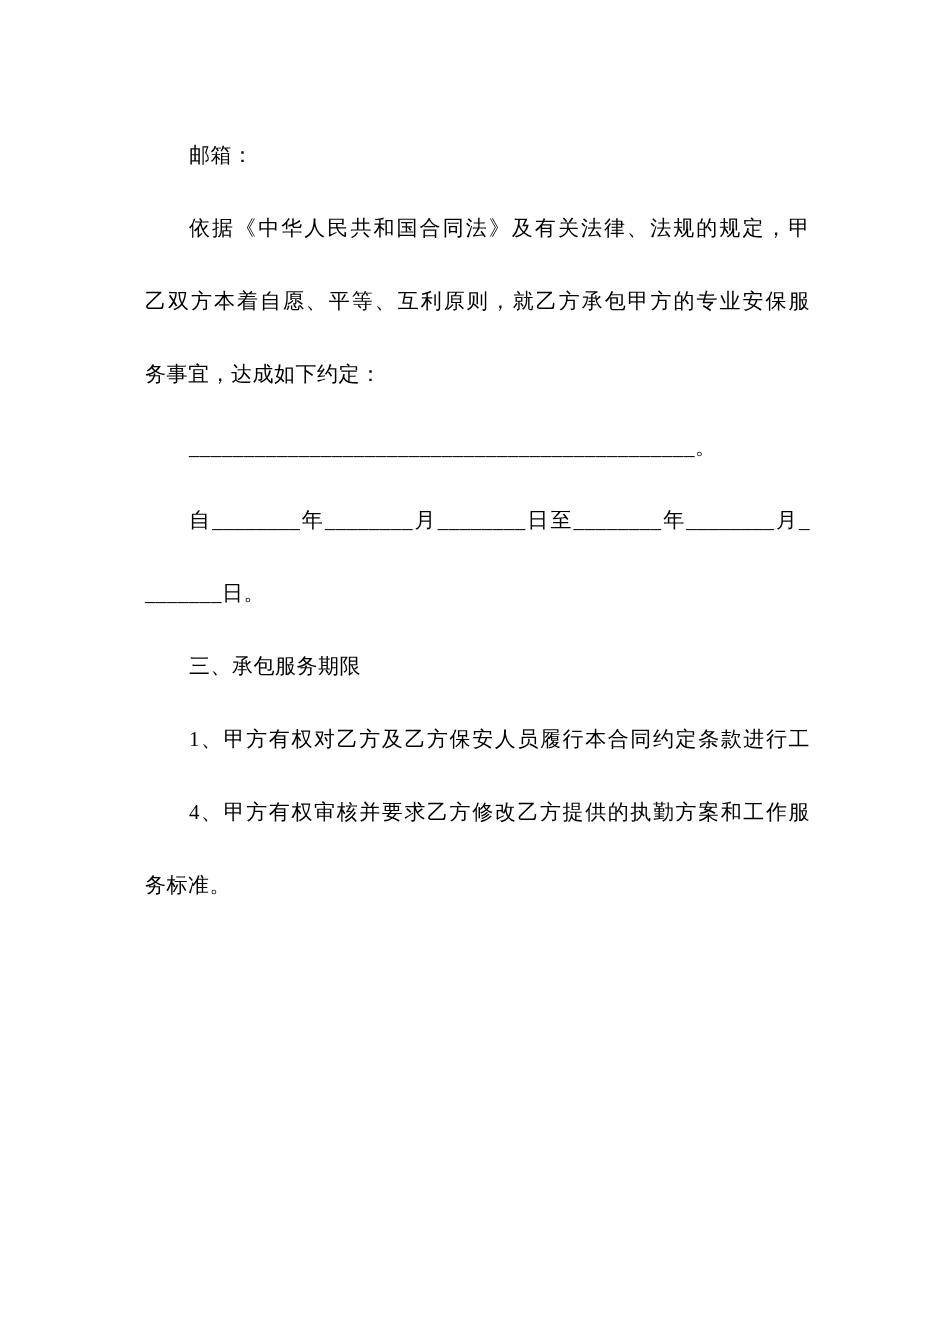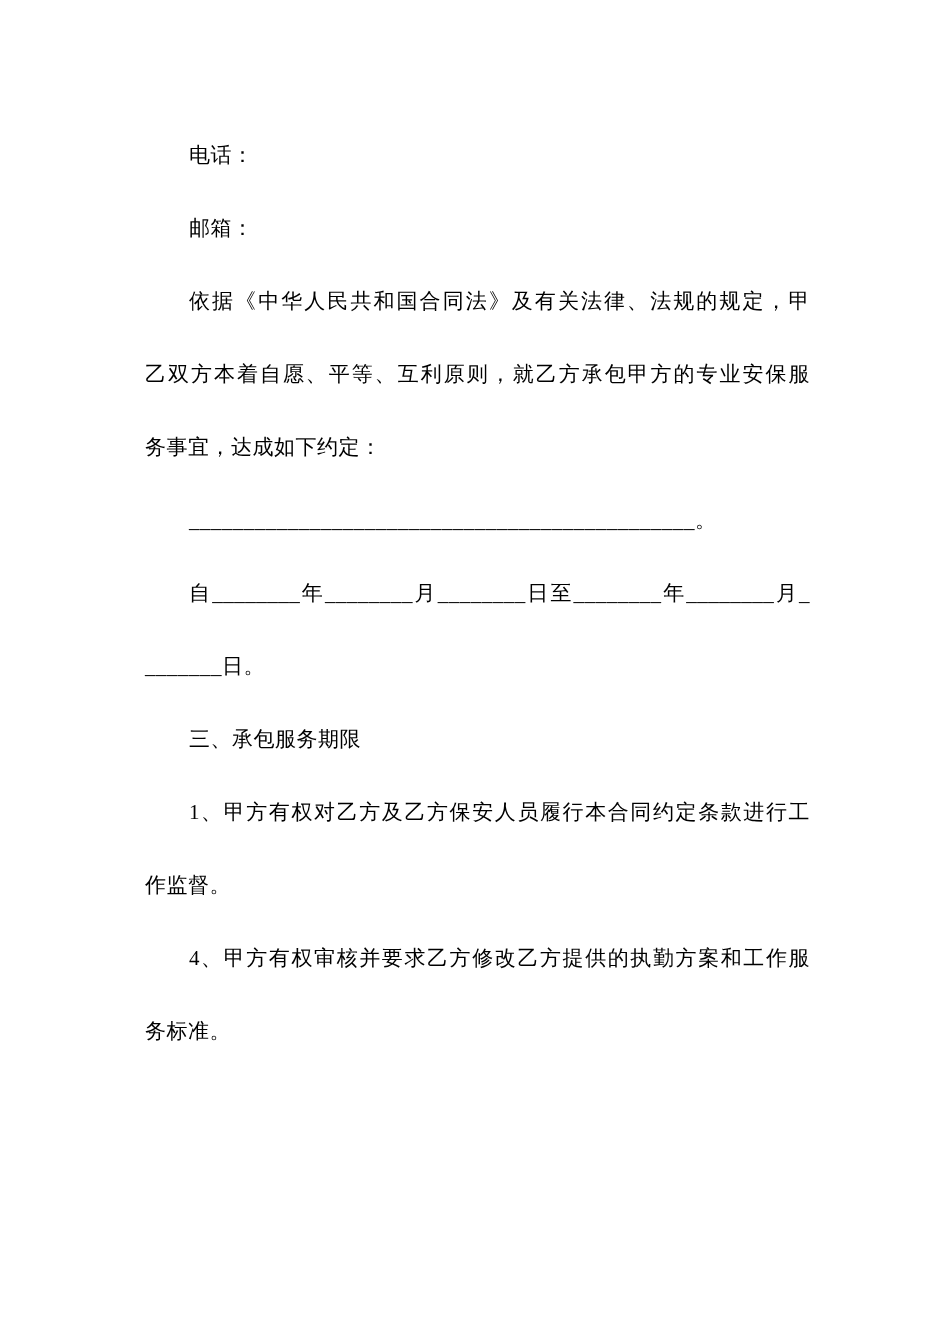--- a/index.html
+++ b/index.html
@@ -42,27 +42,25 @@
     text-align: justify;
     text-align-last: justify;
     overflow: hidden;
   }
 </style>
 </head>
 <body>
 
 <div class="page">
   <div class="content" id="doc-lines">
-      <div class="line indent">电话：</div>
       <div class="line indent">邮箱：</div>
       <div class="line indent fill">依据《中华人民共和国合同法》及有关法律、法规的规定，甲</div>
       <div class="line fill">乙双方本着自愿、平等、互利原则，就乙方承包甲方的专业安保服</div>
       <div class="line">务事宜，达成如下约定：</div>
       <div class="line indent">______________________________________________。</div>
       <div class="line indent fill">自________年________月________日至________年________月_</div>
       <div class="line">_______日。</div>
       <div class="line indent">三、承包服务期限</div>
       <div class="line indent fill">1、甲方有权对乙方及乙方保安人员履行本合同约定条款进行工</div>
-      <div class="line">作监督。</div>
       <div class="line indent fill">4、甲方有权审核并要求乙方修改乙方提供的执勤方案和工作服</div>
       <div class="line">务标准。</div>
     </div>
 </div>
 
 </body></html>

